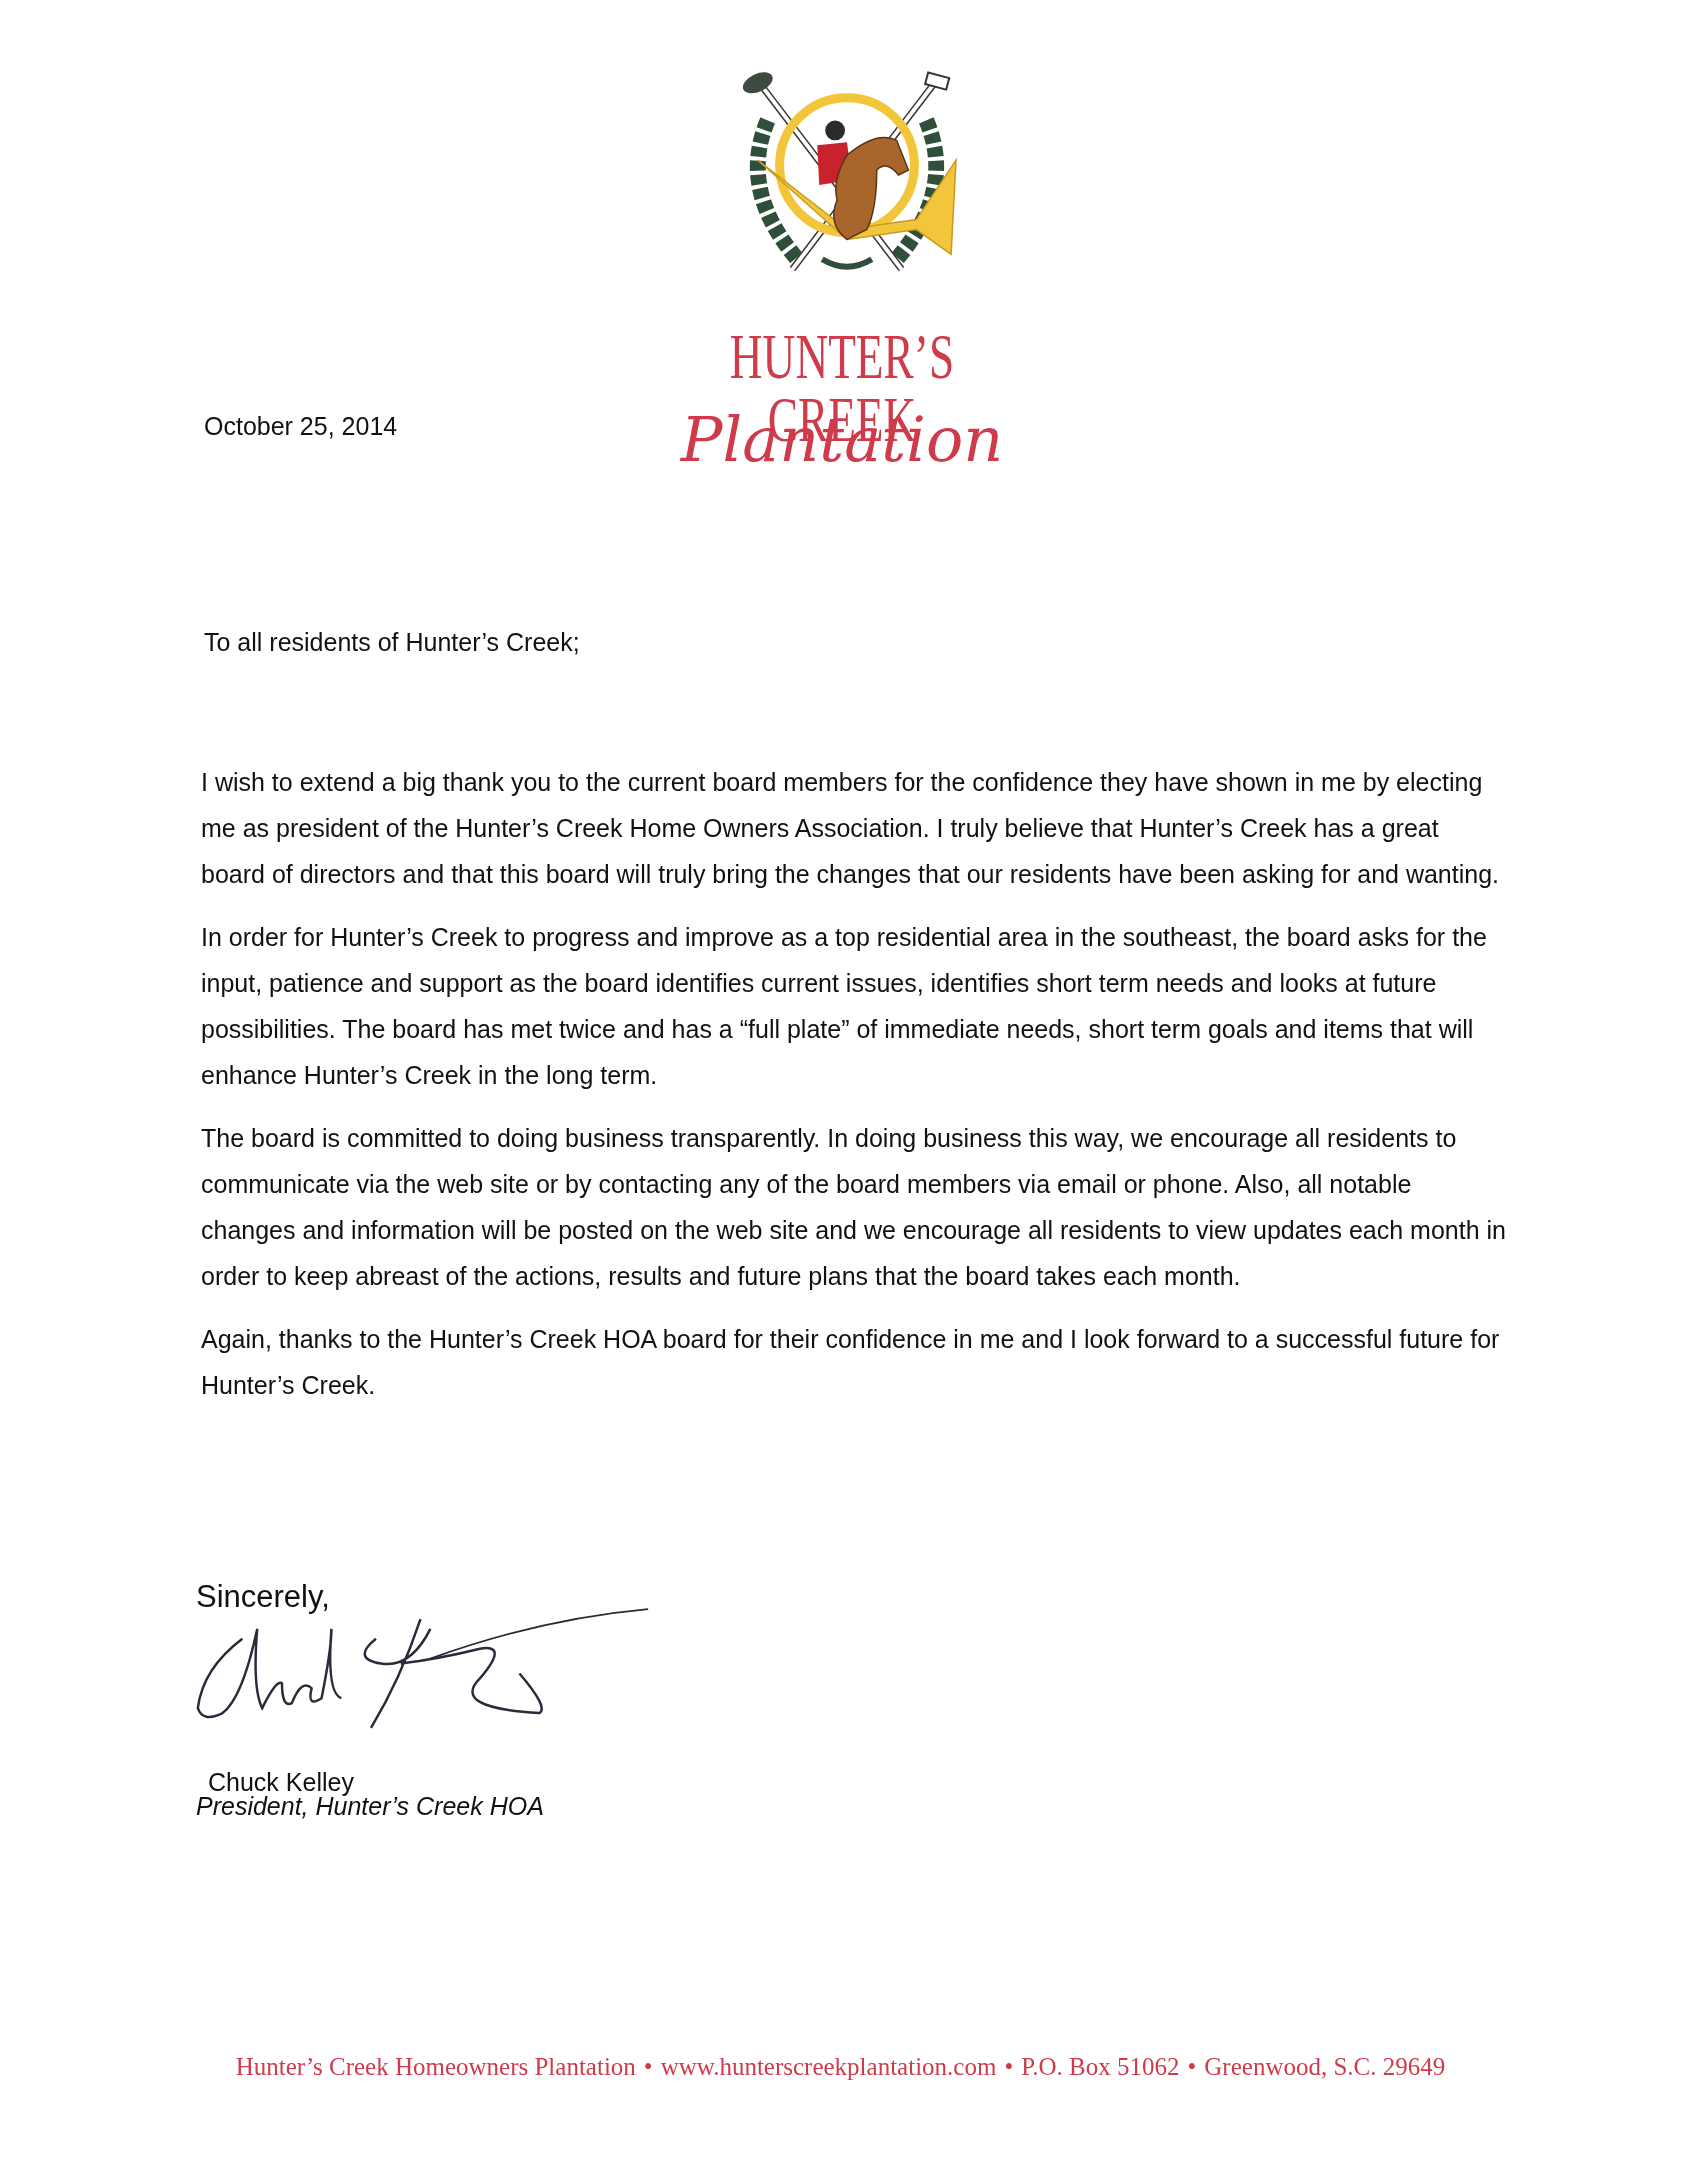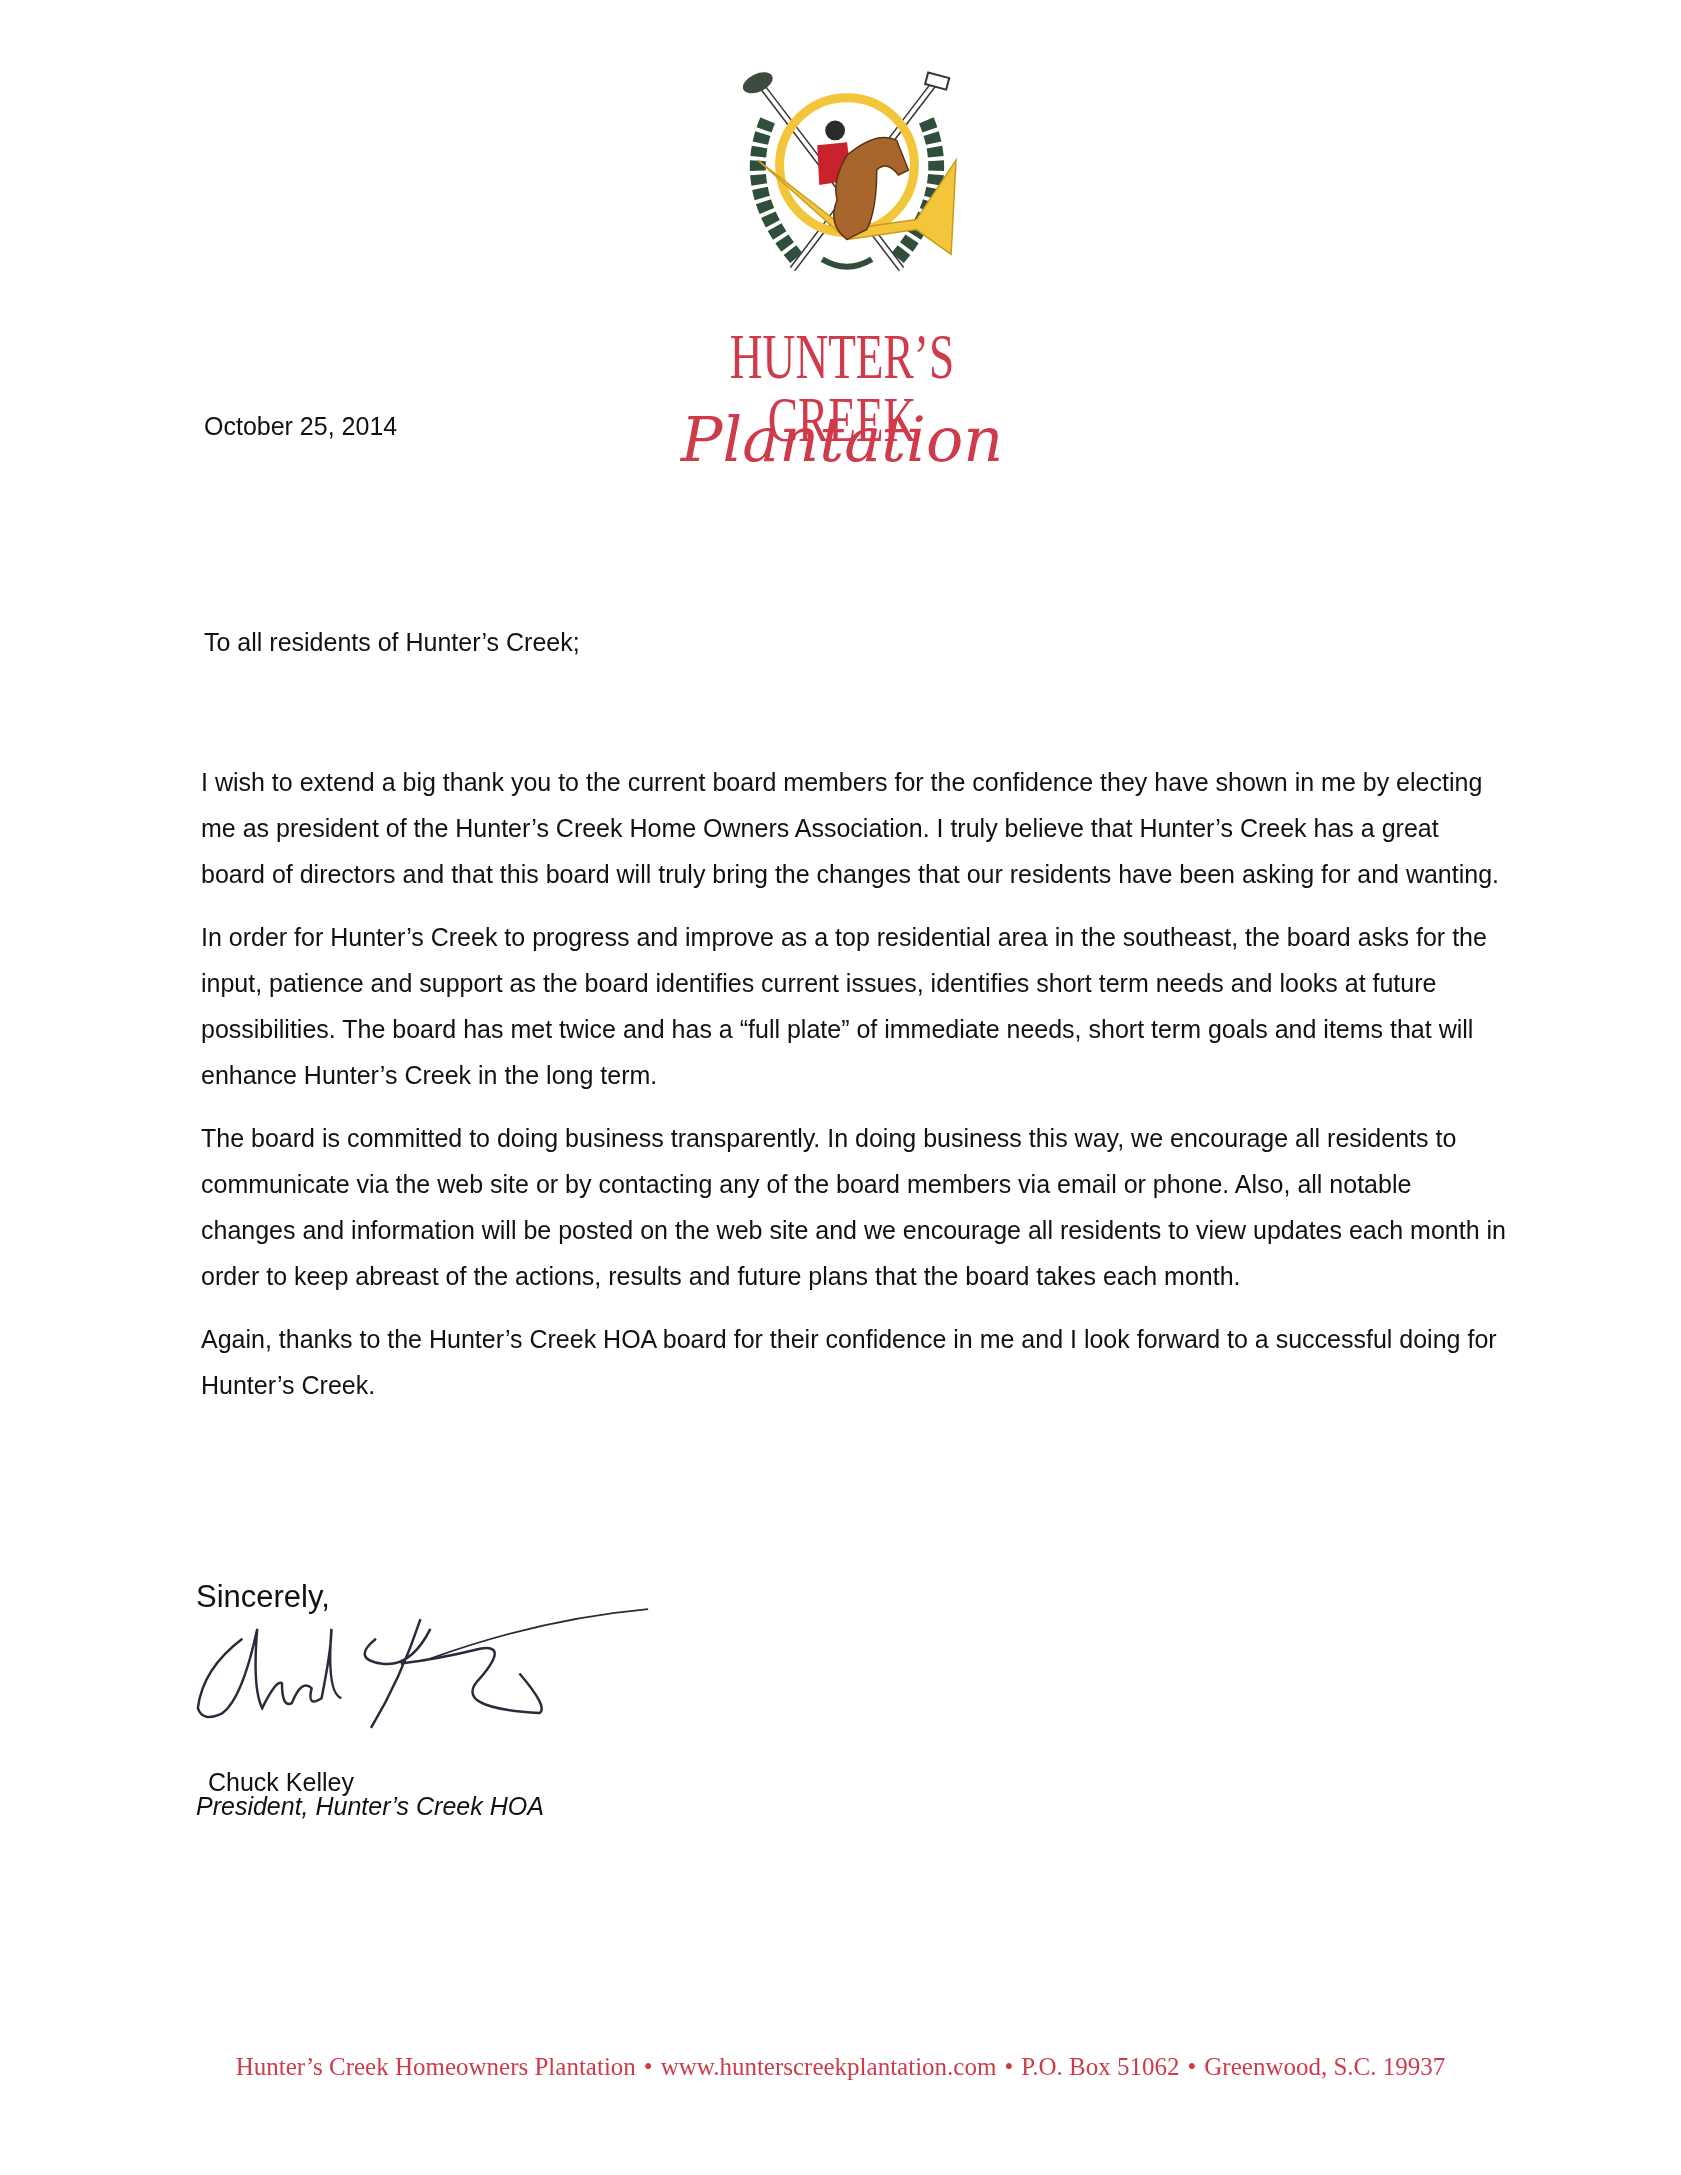--- a/index.html
+++ b/index.html
@@ -53,30 +53,30 @@
   <div class="logo-sub">Plantation</div>
 </div>
 
 <div class="date">October 25, 2014</div>
 <div class="salutation">To all residents of Hunter’s Creek;</div>
 
 <div class="body-text">
   <p>I wish to extend a big thank you to the current board members for the confidence they have shown in me by electing me as president of the Hunter’s Creek Home Owners Association. I truly believe that Hunter’s Creek has a great board of directors and that this board will truly bring the changes that our residents have been asking for and wanting.</p>
   <p>In order for Hunter’s Creek to progress and improve as a top residential area in the southeast, the board asks for the input, patience and support as the board identifies current issues, identifies short term needs and looks at future possibilities.  The board has met twice and has a “full plate” of immediate needs, short term goals and items that will enhance Hunter’s Creek in the long term.</p>
   <p>The board is committed to doing business transparently. In doing business this way, we encourage all residents to communicate via the web site or by contacting any of the board members via email or phone. Also, all notable changes and information will be posted on the web site and we encourage all residents to view updates each month in order to keep abreast of the actions, results and future plans that the board takes each month.</p>
-  <p>Again, thanks to the Hunter’s Creek HOA board for their confidence in me and I look forward to a successful doing for Hunter’s Creek.</p>
+  <p>Again, thanks to the Hunter’s Creek HOA board for their confidence in me and I look forward to a successful future for Hunter’s Creek.</p>
 </div>
 
 <div class="closing">Sincerely,</div>
 
 <svg class="signature" viewBox="0 0 480 140">
   <path d="M60 40 Q20 70 15 110 Q20 125 40 115 Q60 100 75 30 Q70 90 80 110 Q95 80 100 85 Q100 110 110 105 Q120 80 130 90 Q125 110 140 100 Q150 50 150 30 Q145 95 160 100" fill="none" stroke="#2a2a3a" stroke-width="2.5"></path>
   <path d="M195 40 Q170 60 200 65 Q230 70 250 30 M240 20 Q220 80 190 130 M220 65 Q260 60 300 50 Q330 45 300 80 Q270 110 360 115 Q370 110 340 75" fill="none" stroke="#2a2a3a" stroke-width="2.5"></path>
   <path d="M250 60 Q360 20 470 10" fill="none" stroke="#2a2a3a" stroke-width="1.8"></path>
 </svg>
 
 <div class="signer-name">Chuck Kelley</div>
 <div class="signer-title">President, Hunter’s Creek HOA</div>
 
 <div class="footer">
-  <span>Hunter’s Creek Homeowners Plantation</span><span class="sep">•</span><span>www.hunterscreekplantation.com</span><span class="sep">•</span><span>P.O. Box 51062</span><span class="sep">•</span><span>Greenwood, S.C. 19937</span>
+  <span>Hunter’s Creek Homeowners Plantation</span><span class="sep">•</span><span>www.hunterscreekplantation.com</span><span class="sep">•</span><span>P.O. Box 51062</span><span class="sep">•</span><span>Greenwood, S.C. 29649</span>
 </div>
 
 
 </body></html>

